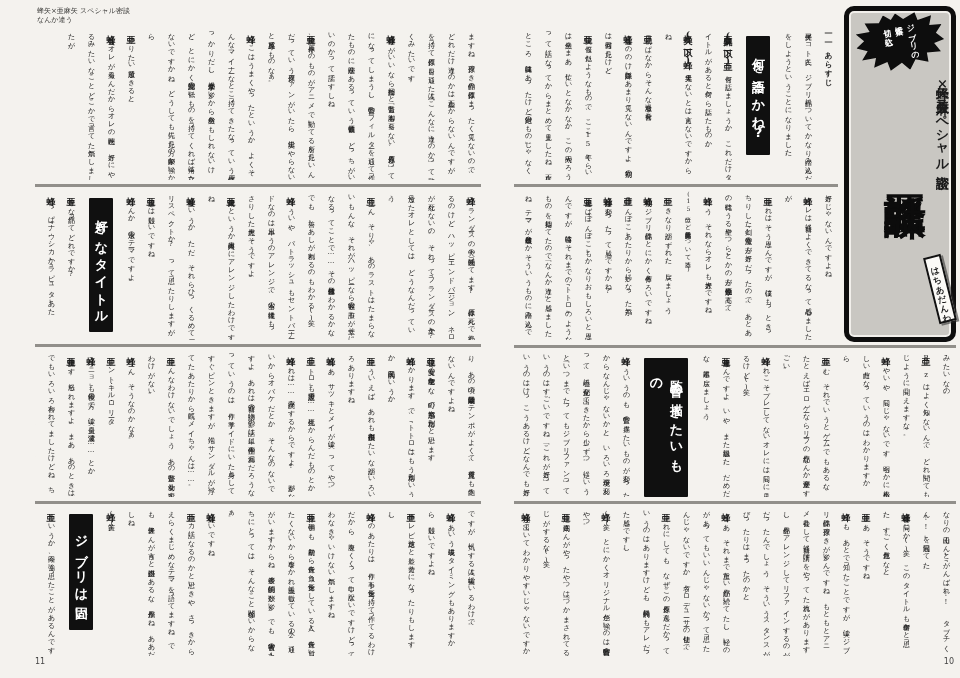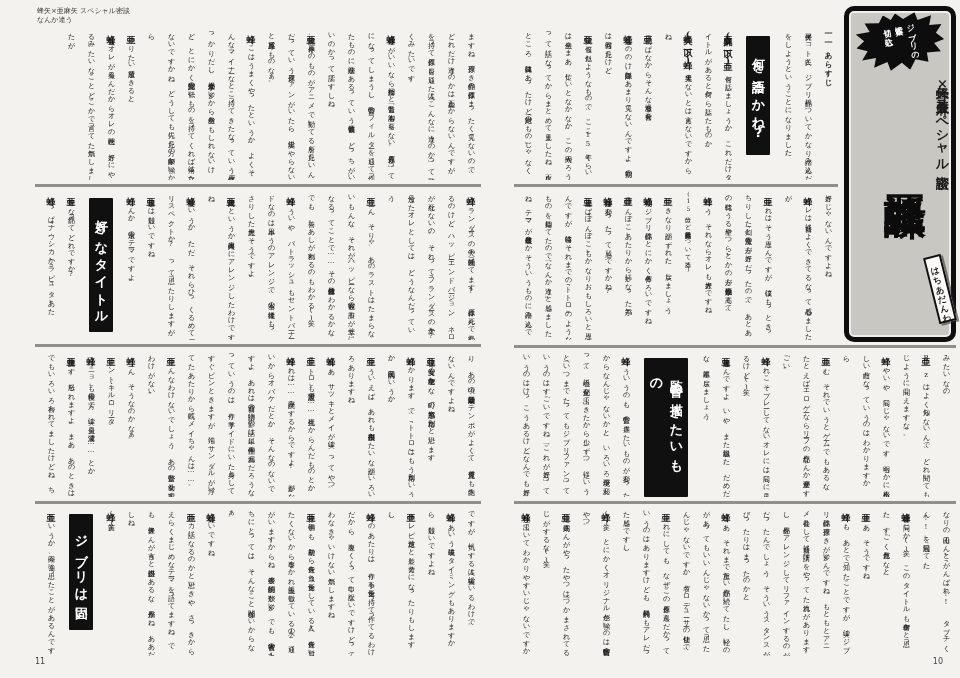--- a/index.html
+++ b/index.html
@@ -6,21 +6,21 @@
   body{background:#d8d6d2;font-family:"DejaVu Sans","Liberation Sans",sans-serif;}
   .spread{position:relative;width:960px;height:678px;background:#f4f2ee;overflow:hidden;color:#1c1c1c;}
   .page{position:absolute;top:0;height:678px;}
   .page-left{left:35px;width:446px;}
   .page-right{left:514px;width:442px;}
 
   
   .running-head{position:absolute;top:7px;left:2px;font-size:7px;line-height:9px;color:#3a3a38;}
   .folio{position:absolute;bottom:12px;font-size:8px;color:#444;}
   .folio-left{left:0;}
-  .folio-right{right:13px;}
+  .folio-right{right:2px;}
 
   
   .vrow{position:absolute;writing-mode:vertical-rl;-webkit-writing-mode:vertical-rl;
         text-orientation:upright;-webkit-text-orientation:upright;
         overflow:hidden;font-size:7px;line-height:20px;letter-spacing:0.3px;
         font-family:"DejaVu Serif","Liberation Serif",serif;}
   .vrow p{margin:0;padding:0;}
   .vrow p.turn{margin:0;}
   .vrow .spk{font-size:9px;font-weight:bold;padding-bottom:3px;letter-spacing:1px;}
   .vrow p.note{font-size:6px;color:#2a2a2a;}

